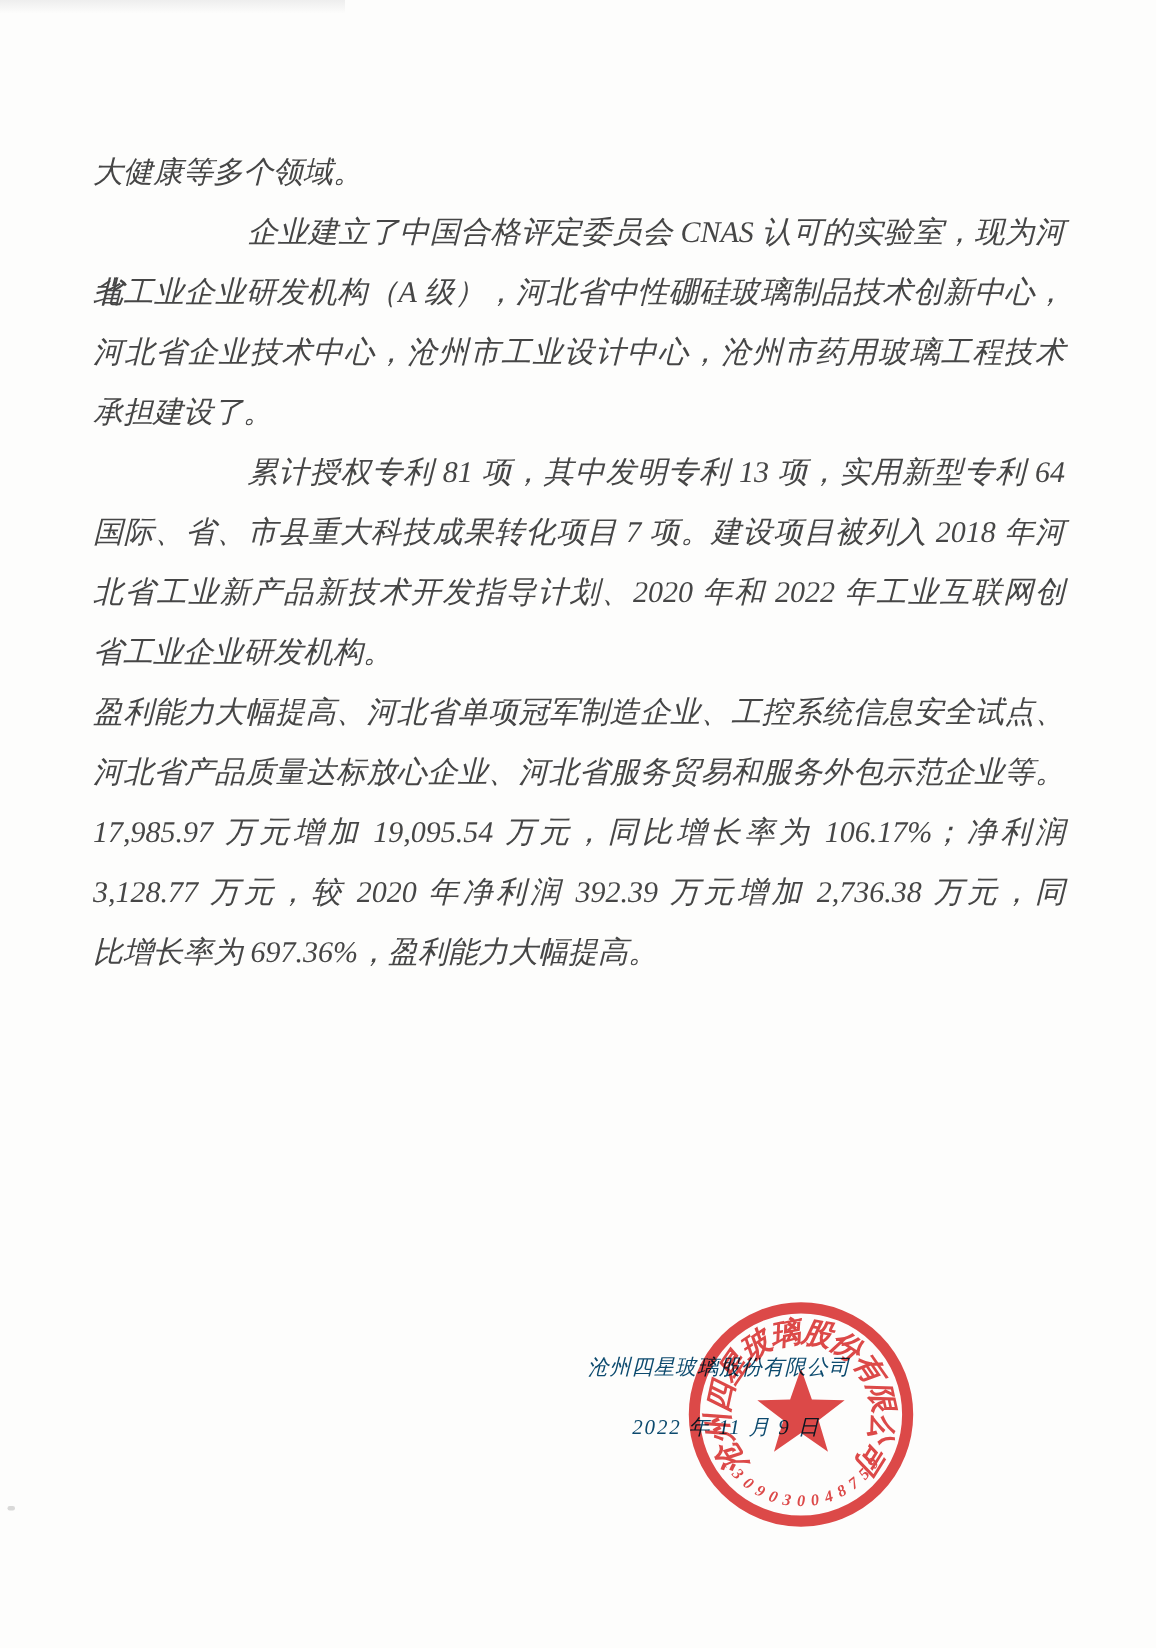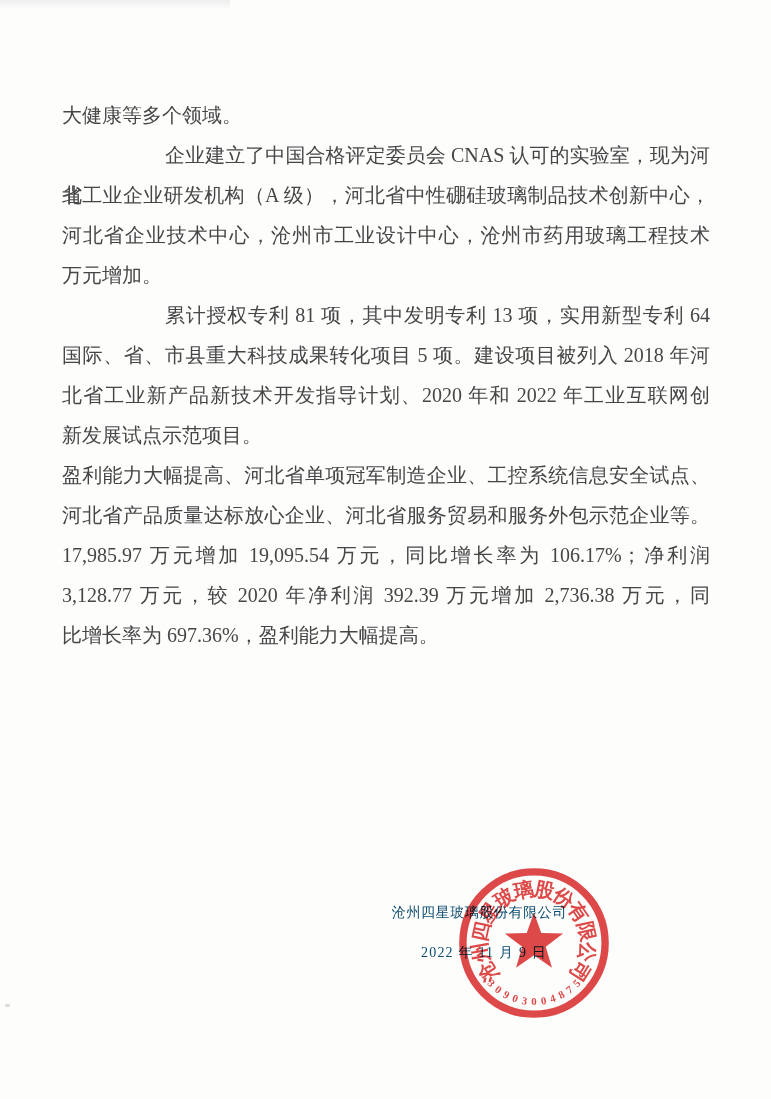--- a/index.html
+++ b/index.html
@@ -3,20 +3,21 @@
 <meta charset="utf-8">
 <style>
   html,body{margin:0;padding:0;background:#ffffff;}
   .page{
     position:relative;
     width:771px;height:1099px;
     background:#fdfdfc;
     font-family:"Liberation Serif","DejaVu Serif",serif;
     color:#464646;
     overflow:hidden;
+    font-style:italic;
   }
   .doc-body{
     position:absolute;left:62px;top:95px;width:648px;
   }
   .line{
     height:40px;line-height:40px;font-size:20px;
     text-align:justify;
     white-space:nowrap;
   }
   .line.fill{text-align-last:justify;white-space:normal;}
@@ -53,25 +54,25 @@
 
 <div class="page">
   <div class="smudge"></div>
   <div class="speck"></div>
 
   <div class="doc-body">
       <div class="line">大健康等多个领域。</div>
       <div class="line fill indent">企业建立了中国合格评定委员会 CNAS 认可的实验室，现为河北</div>
       <div class="line fill">省工业企业研发机构（A 级），河北省中性硼硅玻璃制品技术创新中心，</div>
       <div class="line fill">河北省企业技术中心，沧州市工业设计中心，沧州市药用玻璃工程技术</div>
-      <div class="line">万元增加。</div>
+      <div class="line">承担建设了。</div>
       <div class="line fill indent">累计授权专利 81 项，其中发明专利 13 项，实用新型专利 64</div>
-      <div class="line fill">国际、省、市县重大科技成果转化项目 5 项。建设项目被列入 2018 年河</div>
+      <div class="line fill">国际、省、市县重大科技成果转化项目 7 项。建设项目被列入 2018 年河</div>
       <div class="line fill">北省工业新产品新技术开发指导计划、2020 年和 2022 年工业互联网创</div>
-      <div class="line">新发展试点示范项目。</div>
+      <div class="line">省工业企业研发机构。</div>
       <div class="line fill">盈利能力大幅提高、河北省单项冠军制造企业、工控系统信息安全试点、</div>
       <div class="line fill">河北省产品质量达标放心企业、河北省服务贸易和服务外包示范企业等。</div>
       <div class="line fill">17,985.97 万元增加 19,095.54 万元，同比增长率为 106.17%；净利润</div>
       <div class="line fill">3,128.77 万元，较 2020 年净利润 392.39 万元增加 2,736.38 万元，同</div>
       <div class="line">比增长率为 697.36%，盈利能力大幅提高。</div>
     </div>
 
   <div class="signature">
     <div class="company">沧州四星玻璃股份有限公司</div>
     <div class="date">2022 年 11 月 9 日</div>

